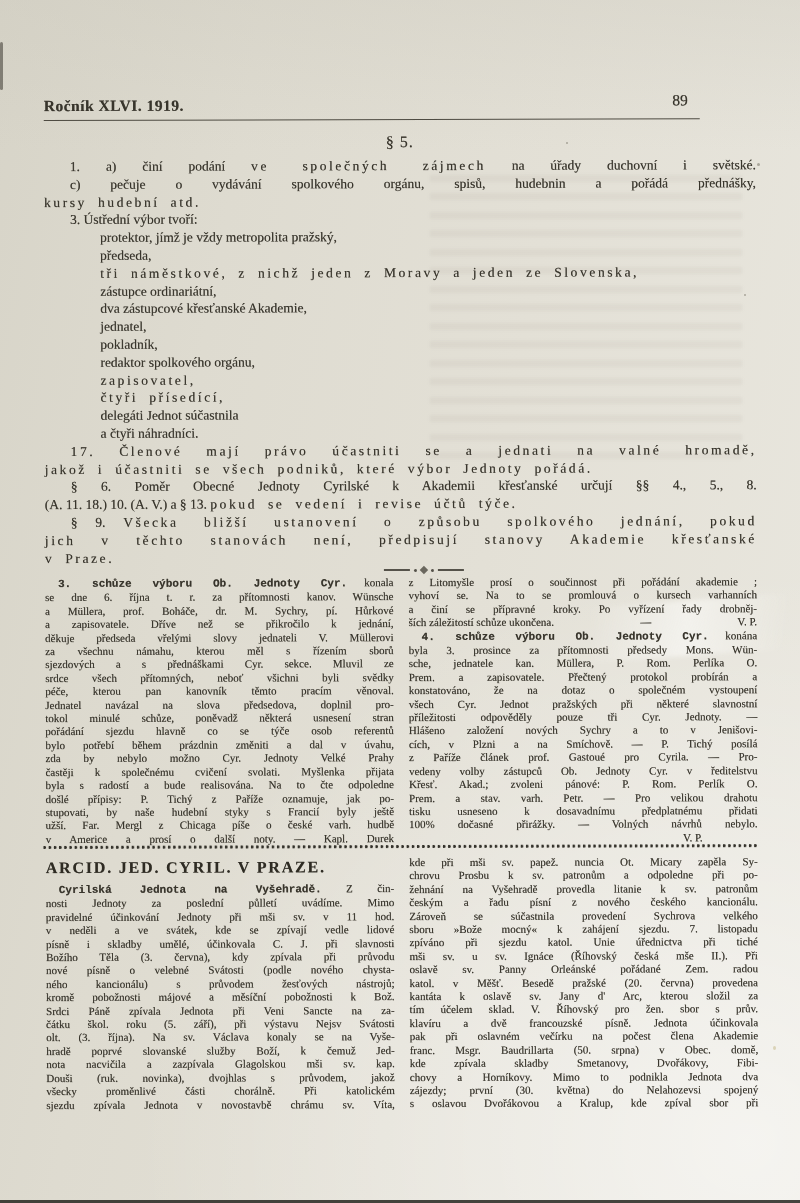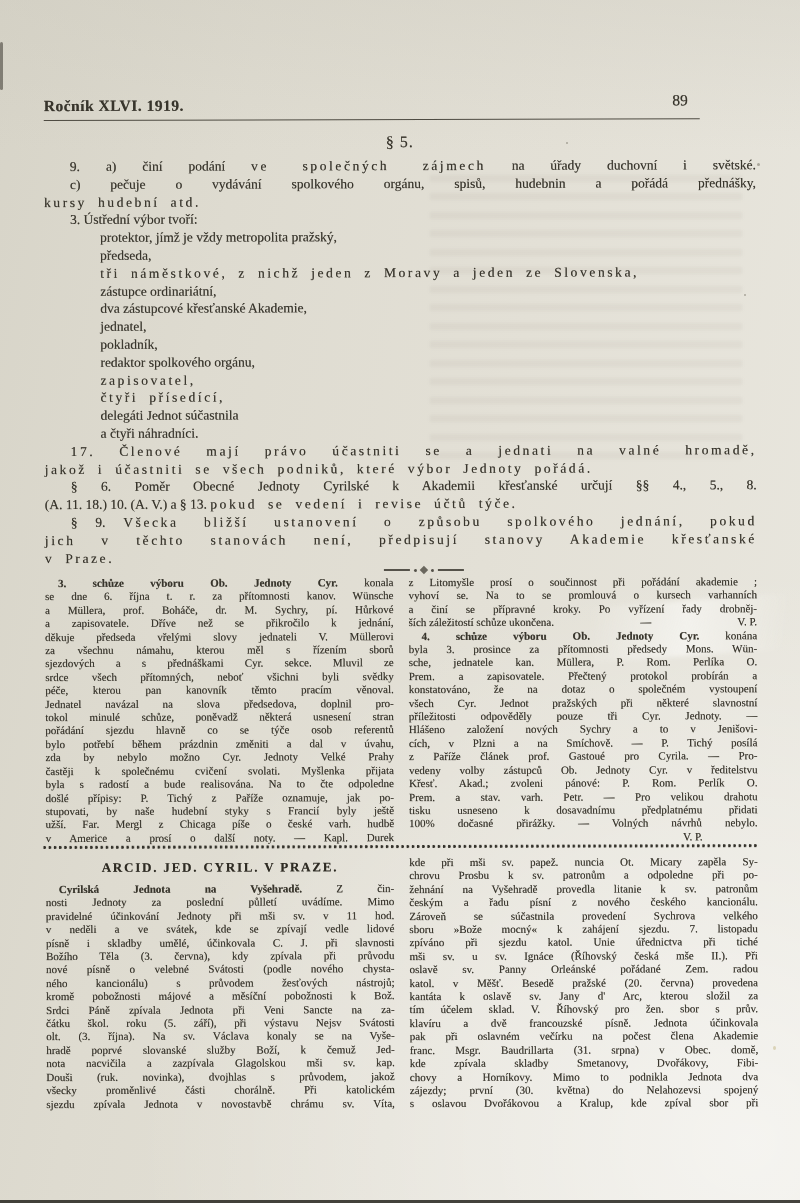--- a/index.html
+++ b/index.html
@@ -19,41 +19,41 @@
   .vol{font-weight:700;font-size:15.5px;letter-spacing:0.5px;}
   .pnum{position:absolute;right:12px;top:-4px;font-size:15.5px;}
   
   .statutes{position:absolute;left:45px;top:132px;width:712px;}
   .sec-heading{text-align:center;font-size:16px;line-height:20px;margin-bottom:5px;letter-spacing:1px;}
   .statutes .tl{font-size:13.5px;line-height:17.8px;white-space:normal;}
   .statutes .tl.jst{text-align:justify;text-align-last:justify;}
   .i1{text-indent:26px;}
   .statutes .i2{padding-left:56px;text-indent:0;}
   .sp{letter-spacing:2.6px;word-spacing:5px;}
-  .b{font-weight:700;}
+  .b{font-weight:700;font-family:Liberation Mono, monospace;}
   
   .orn{position:absolute;top:567px;left:0;right:0;display:flex;justify-content:center;align-items:center;gap:4px;}
   .orn .bar{width:26px;height:1.5px;background:#55524a;}
   .orn .dot{width:3px;height:3px;border-radius:50%;background:#55524a;}
   .orn .dia{width:6px;height:6px;background:#6a675e;transform:rotate(45deg);}
   
   .cols{position:absolute;left:45px;width:712px;display:flex;gap:15px;}
   .minutes{top:576px;}
   .col{width:349px;}
   .col .tl{font-size:11px;line-height:13.4px;text-align:justify;text-align-last:justify;}
   .col .tl.i1{text-indent:13px;}
   .col .tl.split{display:flex;justify-content:space-between;text-align:left;}
   .col .tl.vp{text-align:right;text-align-last:right;padding-right:55px;}
   
   .dotted{position:absolute;left:42px;top:844px;width:716px;height:5px;
     background-image:radial-gradient(circle at 2px 2.5px,#33312a 1.3px,rgba(0,0,0,0) 1.6px);
     background-size:5.2px 5px;background-repeat:repeat-x;}
   
   .arcid{top:856px;}
-  .arcid-heading{text-align:center;font-weight:700;font-size:13px;line-height:22px;letter-spacing:1.8px;margin-bottom:4px;color:#2e2b23;}
+  .arcid-heading{font-weight:700;font-size:16px;line-height:22px;letter-spacing:1.8px;margin-bottom:4px;color:#2e2b23;}
   
   .ghost{position:absolute;left:430px;top:175px;width:312px;height:290px;pointer-events:none;
     background:repeating-linear-gradient(180deg,rgba(110,104,88,0.06) 0px,rgba(110,104,88,0.06) 7px,rgba(0,0,0,0) 7px,rgba(0,0,0,0) 18.5px);
     filter:blur(1.6px);}
   .crease{position:absolute;left:590px;top:600px;width:215px;height:55px;pointer-events:none;
     background:linear-gradient(100deg,rgba(255,255,255,0) 0%,rgba(252,252,250,0.55) 45%,rgba(246,246,242,0) 90%);
     filter:blur(2px);transform:rotate(-4deg);}
   .edge-bottom{position:absolute;left:0;bottom:0;width:100%;height:3px;background:#26241f;opacity:.85;}
   .edge-left{position:absolute;left:0;top:42px;width:2.5px;height:48px;background:#3a372f;opacity:.55;border-radius:2px;}
   .speck{position:absolute;border-radius:50%;background:#6d695c;opacity:.5;}
@@ -68,21 +68,21 @@
   <div class="content">
 
     <div class="pagehead">
       <span class="vol">Ročník XLVI. 1919.</span>
       <span class="pnum">89</span>
     </div>
 
     <div class="statutes">
       <div class="sec-heading">§ 5.</div>
       <div>
-          <div class="tl i1 jst"><span>9. a) činí podání </span><span class="sp">ve společných zájmech</span><span> na úřady duchovní i světské.</span></div>
+          <div class="tl i1 jst"><span>1. a) činí podání </span><span class="sp">ve společných zájmech</span><span> na úřady duchovní i světské.</span></div>
           <div class="tl i1 jst"><span>c) pečuje o vydávání spolkového orgánu, spisů, hudebnin a pořádá přednášky,</span></div>
           <div class="tl"><span class="sp">kursy hudební atd.</span></div>
           <div class="tl i1"><span>3. Ústřední výbor tvoří:</span></div>
           <div class="tl i2"><span>protektor, jímž je vždy metropolita pražský,</span></div>
           <div class="tl i2"><span>předseda,</span></div>
           <div class="tl i2"><span class="sp">tři náměstkové, z nichž jeden z Moravy a jeden ze Slovenska,</span></div>
           <div class="tl i2"><span>zástupce ordinariátní,</span></div>
           <div class="tl i2"><span>dva zástupcové křesťanské Akademie,</span></div>
           <div class="tl i2"><span>jednatel,</span></div>
           <div class="tl i2"><span>pokladník,</span></div>
@@ -193,21 +193,21 @@
           <div class="tl"><span>Zároveň se súčastnila provedení Sychrova velkého</span></div>
           <div class="tl"><span>sboru »Bože mocný« k zahájení sjezdu. 7. listopadu</span></div>
           <div class="tl"><span>zpíváno při sjezdu katol. Unie úřednictva při tiché</span></div>
           <div class="tl"><span>mši sv. u sv. Ignáce (Říhovský česká mše II.). Při</span></div>
           <div class="tl"><span>oslavě sv. Panny Orleánské pořádané Zem. radou</span></div>
           <div class="tl"><span>katol. v Měšť. Besedě pražské (20. června) provedena</span></div>
           <div class="tl"><span>kantáta k oslavě sv. Jany d' Arc, kterou složil za</span></div>
           <div class="tl"><span>tím účelem sklad. V. Říhovský pro žen. sbor s prův.</span></div>
           <div class="tl"><span>klavíru a dvě francouzské písně. Jednota účinkovala</span></div>
           <div class="tl"><span>pak při oslavném večírku na počest člena Akademie</span></div>
-          <div class="tl"><span>franc. Msgr. Baudrillarta (31. srpna) v Obec. domě,</span></div>
+          <div class="tl"><span>franc. Msgr. Baudrillarta (50. srpna) v Obec. domě,</span></div>
           <div class="tl"><span>kde zpívala skladby Smetanovy, Dvořákovy, Fibi-</span></div>
           <div class="tl"><span>chovy a Horníkovy. Mimo to podnikla Jednota dva</span></div>
           <div class="tl"><span>zájezdy; první (30. května) do Nelahozevsi spojený</span></div>
           <div class="tl"><span>s oslavou Dvořákovou a Kralup, kde zpíval sbor při</span></div>
         </div>
     </div>
 
   </div>
 
   <div class="edge-left"></div>

